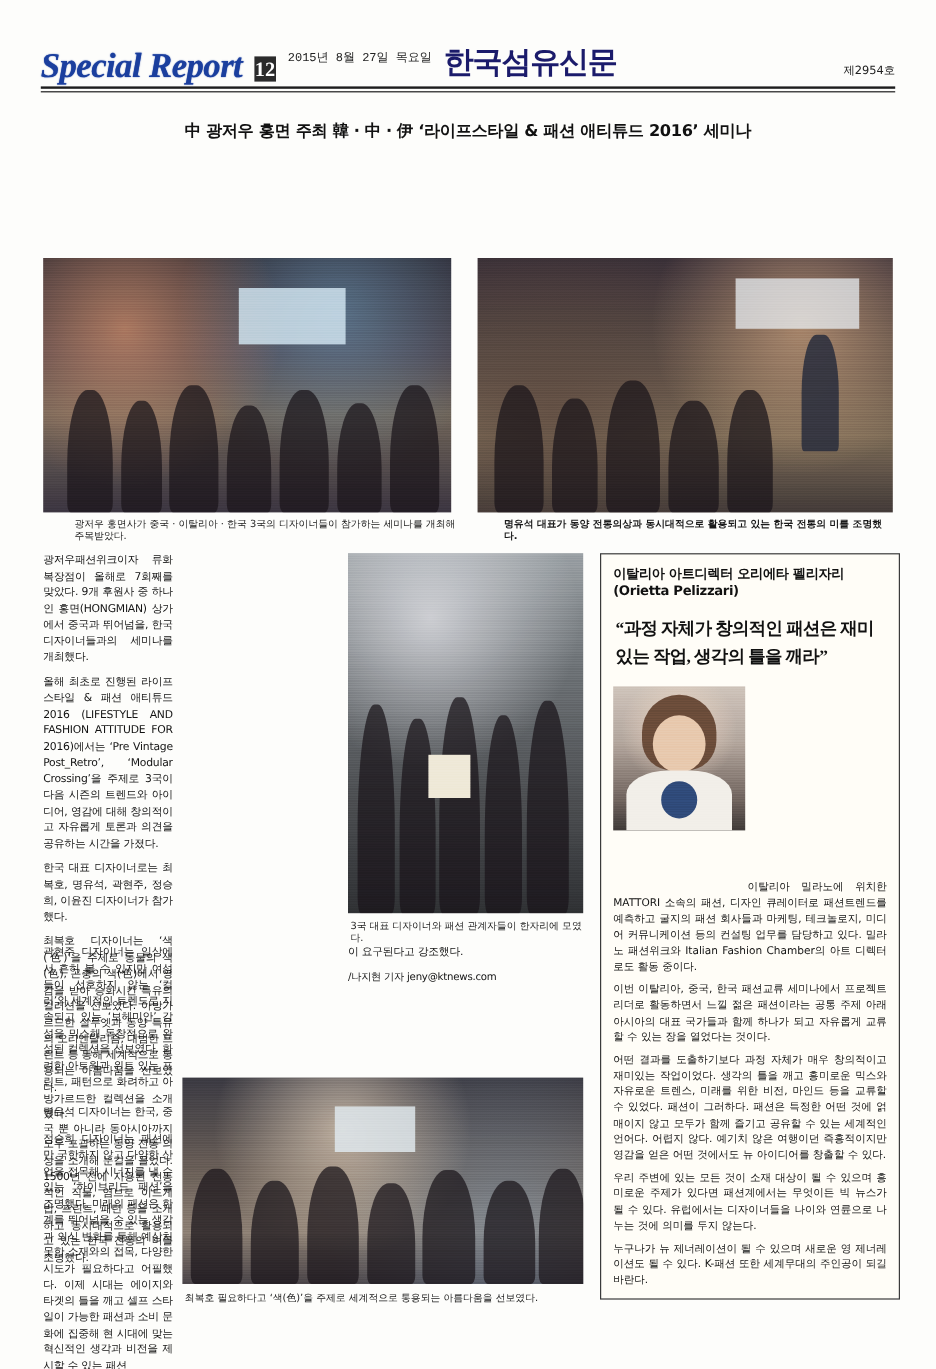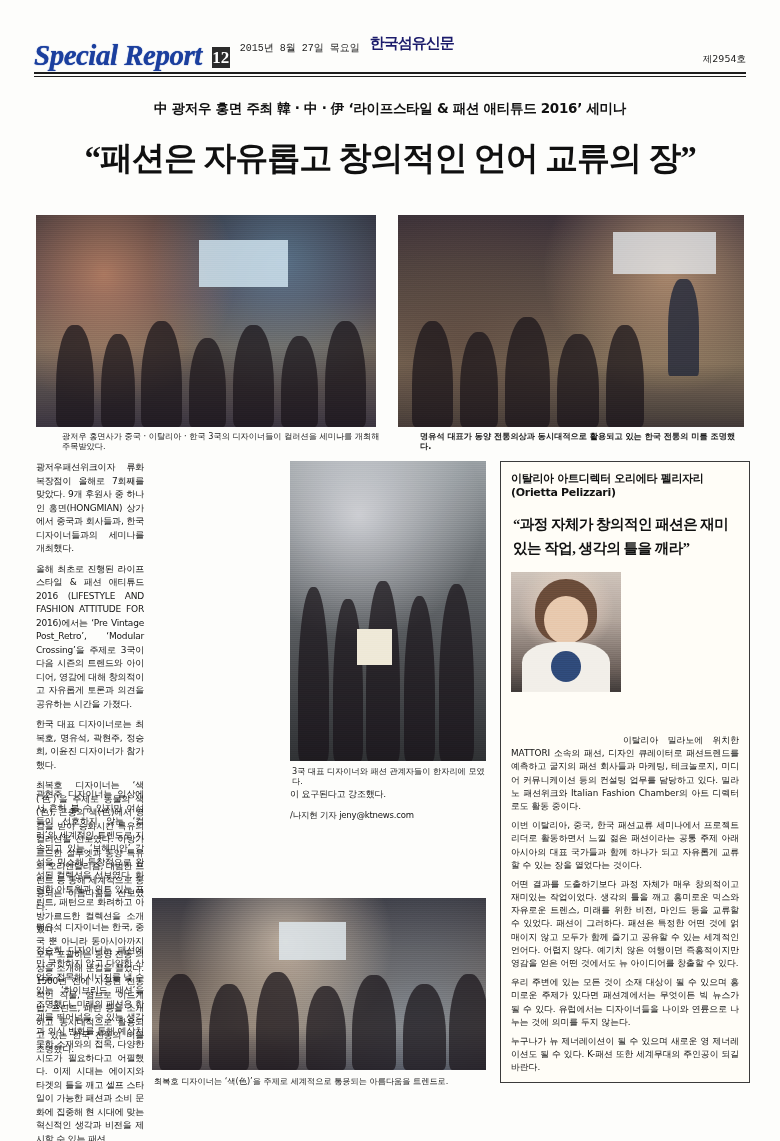--- a/index.html
+++ b/index.html
@@ -34,22 +34,22 @@
     font-weight:bold; font-size:17px;
     width:18px;height:21px; display:flex;align-items:center;justify-content:center;
     margin-bottom:2px;
   }
   .issue-date{
     font-size:10px; color:#222; margin-bottom:15px;
     font-family:Liberation Mono, monospace;
   }
   .paper-name{
     font-family:"Liberation Serif", serif;
-    font-weight:bold; font-size:15px; color:#1b1b6b;
-    margin-bottom:17px; letter-spacing:-1px;
+    font-weight:bold; font-size:25px; color:#1b1b6b;
+    margin-bottom:2px; letter-spacing:-1px;
   }
   .issue-no{
     margin-left:auto; font-size:9.5px; color:#222; margin-bottom:4px;
   }
   .rule-top{
     position:absolute;left:34px;right:34px;top:72px;height:2px;background:#1d1d1d;
   }
   .rule-top2{
     position:absolute;left:34px;right:34px;top:76px;height:1px;background:#1d1d1d;
   }
@@ -144,53 +144,52 @@
     <div class="special-report">Special Report</div>
     <div class="page-num">12</div>
     <div class="issue-date">2015년 8월 27일 목요일</div>
     <div class="paper-name">한국섬유신문</div>
     <div class="issue-no">제2954호</div>
   </div>
   <div class="rule-top"></div>
   <div class="rule-top2"></div>
 
   <div class="kicker">中 광저우 홍면 주최 韓 · 中 · 伊 ‘라이프스타일 &amp; 패션 애티튜드 2016’ 세미나</div>
-  <div class="headline">“패션은 자유롭고 창의적인 언어 교류의 장”</div>
 
   <div class="photo ph1" style="left:36px;top:215px;width:340px;height:212px;">
     <div class="figures">
       <div class="fig" style="left:6%;top:52%;width:11%;height:48%;"></div>
       <div class="fig" style="left:19%;top:56%;width:10%;height:44%;"></div>
       <div class="fig" style="left:31%;top:50%;width:12%;height:50%;"></div>
       <div class="fig" style="left:45%;top:58%;width:11%;height:42%;"></div>
       <div class="fig" style="left:58%;top:52%;width:12%;height:48%;"></div>
       <div class="fig" style="left:72%;top:57%;width:11%;height:43%;"></div>
       <div class="fig" style="left:85%;top:50%;width:12%;height:50%;"></div>
       <div style="position:absolute;left:48%;top:12%;width:26%;height:22%;background:#cfe3ef;opacity:.85;"></div>
     </div>
     <div class="grain"></div>
   </div>
-  <div class="cap" style="left:62px;top:431px;width:320px;">광저우 홍면사가 중국 · 이탈리아 · 한국 3국의 디자이너들이 컬러션을 세미나를 개최해 주목받았다.</div>
+  <div class="cap" style="left:62px;top:431px;width:320px;">광저우 홍면사가 중국 · 이탈리아 · 한국 3국의 디자이너들이 참가하는 세미나를 개최해 주목받았다.</div>
 
   <div class="photo ph2" style="left:398px;top:215px;width:346px;height:212px;">
     <div class="figures">
       <div class="fig" style="left:4%;top:50%;width:12%;height:50%;"></div>
       <div class="fig" style="left:18%;top:55%;width:11%;height:45%;"></div>
       <div class="fig" style="left:31%;top:48%;width:13%;height:52%;"></div>
       <div class="fig" style="left:46%;top:56%;width:12%;height:44%;"></div>
       <div class="fig" style="left:60%;top:52%;width:11%;height:48%;"></div>
       <div style="position:absolute;left:78%;top:30%;width:9%;height:46%;background:rgba(40,45,60,.85);border-radius:40% 40% 6% 6%/50% 50% 6% 6%;"></div>
       <div style="position:absolute;left:62%;top:8%;width:30%;height:20%;background:#e8eef2;opacity:.75;"></div>
     </div>
     <div class="grain"></div>
   </div>
   <div class="cap" style="left:420px;top:431px;width:320px;font-weight:bold;">명유석 대표가 동양 전통의상과 동시대적으로 활용되고 있는 한국 전통의 미를 조명했다.</div>
 
   <div class="col" style="left:36px;top:461px;width:108px;height:620px;">
-    <p>광저우패션위크이자 류화복장점이 올해로 7회째를 맞았다. 9개 후원사 중 하나인 홍면(HONGMIAN) 상가에서 중국과 회사들과, 한국 디자이너들과의 세미나를 개최했다.</p>
+    <p>광저우패션위크이자 류화복장점이 올해로 7회째를 맞았다. 9개 후원사 중 하나인 홍면(HONGMIAN) 상가에서 중국과 뛰어넘을, 한국 디자이너들과의 세미나를 개최했다.</p>
     <p>올해 최초로 진행된 라이프스타일 &amp; 패션 애티튜드 2016 (LIFESTYLE AND FASHION ATTITUDE FOR 2016)에서는 ‘Pre Vintage Post_Retro’, ‘Modular Crossing’을 주제로 3국이 다음 시즌의 트렌드와 아이디어, 영감에 대해 창의적이고 자유롭게 토론과 의견을 공유하는 시간을 가졌다.</p>
     <p>한국 대표 디자이너로는 최복호, 명유석, 곽현주, 정승희, 이윤진 디자이너가 참가했다.</p>
     <p>최복호 디자이너는 ‘색(色)’을 주제로 동물의 색(色), 곤충의 색(色)에서 영감을 받아 승화시킨 특유의 컬러션을 선보였다. 아방가르드한 실루엣과 동양 특유의 오리엔탈리즘, 대범한 프린트 등 통해 세계적으로 통용되는 아름다움을 선보였다.</p>
     <p>명유석 디자이너는 한국, 중국 뿐 아니라 동아시아까지 모두 포괄하는 동양 전통 의상을 소개해 눈길을 끌었다. 1500년 전에 사용된 전통적인 직물, 염브로 이드게밥, 프린트, 패턴 등을 소개하고 동시대적으로 활용되고 있는 한국 전통의 미를 조명했다.</p>
   </div>
 
   <div class="col" style="left:36px;top:788px;width:108px;height:295px;">
     <p>곽현주 디자이너는 일상에서 흔히 볼 수 있지만 여성들이 선호하지 않는 ‘컬러’와 세계적인 트렌드로 지속되고 있는 ‘보헤미안’ 감성을 믹스해 독창적으로 완성된 컬렉션을 선보였다. 화려한 아트웍과 위트 있는 프린트, 패턴으로 화려하고 아방가르드한 컬렉션을 소개했다.</p>
     <p>정승희 디자이너는 패션에만 국한하지 않고 다양한 산업을 접목해 시너지를 낼 수 있는 ‘하이브리드 패션’을 조명했다. 미래의 패션은 한계를 뛰어넘을 수 있는 생각과 의식 변화를 통해 예상치 못한 소재와의 접목, 다양한 시도가 필요하다고 어필했다. 이제 시대는 에이지와 타겟의 틀을 깨고 셀프 스타일이 가능한 패션과 소비 문화에 집중해 현 시대에 맞는 혁신적인 생각과 비전을 제시할 수 있는 패션</p>
   </div>
@@ -223,21 +222,21 @@
       <div class="fig" style="left:17%;top:50%;width:12%;height:50%;"></div>
       <div class="fig" style="left:31%;top:43%;width:13%;height:57%;"></div>
       <div class="fig" style="left:46%;top:51%;width:12%;height:49%;"></div>
       <div class="fig" style="left:60%;top:45%;width:13%;height:55%;"></div>
       <div class="fig" style="left:75%;top:50%;width:13%;height:50%;"></div>
       <div class="fig" style="left:89%;top:44%;width:12%;height:56%;"></div>
       <div style="position:absolute;left:38%;top:14%;width:20%;height:22%;background:#dfe7ec;opacity:.85;"></div>
     </div>
     <div class="grain"></div>
   </div>
-  <div class="cap" style="left:154px;top:1076px;width:330px;">최복호 디자이너는 ‘색(色)’을 주제로 세계적으로 통용되는 아름다움을 트렌드로.</div>
+  <div class="cap" style="left:154px;top:1076px;width:330px;">최복호 필요하다고 ‘색(色)’을 주제로 세계적으로 통용되는 아름다움을 선보였다.</div>
 
   <div class="sidebox">
     <div class="sidebox-title">이탈리아 아트디렉터 오리에타 펠리자리(Orietta Pelizzari)</div>
     <div class="sidebox-quote">“과정 자체가 창의적인 패션은 재미있는 작업, 생각의 틀을 깨라”</div>
 
     <div class="portrait ph5">
       <div style="position:absolute;left:22%;top:6%;width:56%;height:52%;background:#6b4c3a;border-radius:50% 50% 40% 40%;"></div>
       <div style="position:absolute;left:30%;top:20%;width:40%;height:40%;background:#e8c9ae;border-radius:50%;"></div>
       <div style="position:absolute;left:10%;top:58%;width:80%;height:42%;background:#f2efe9;border-radius:40% 40% 0 0;"></div>
       <div style="position:absolute;left:36%;top:66%;width:28%;height:26%;background:#2f4a7a;border-radius:50%;"></div>

